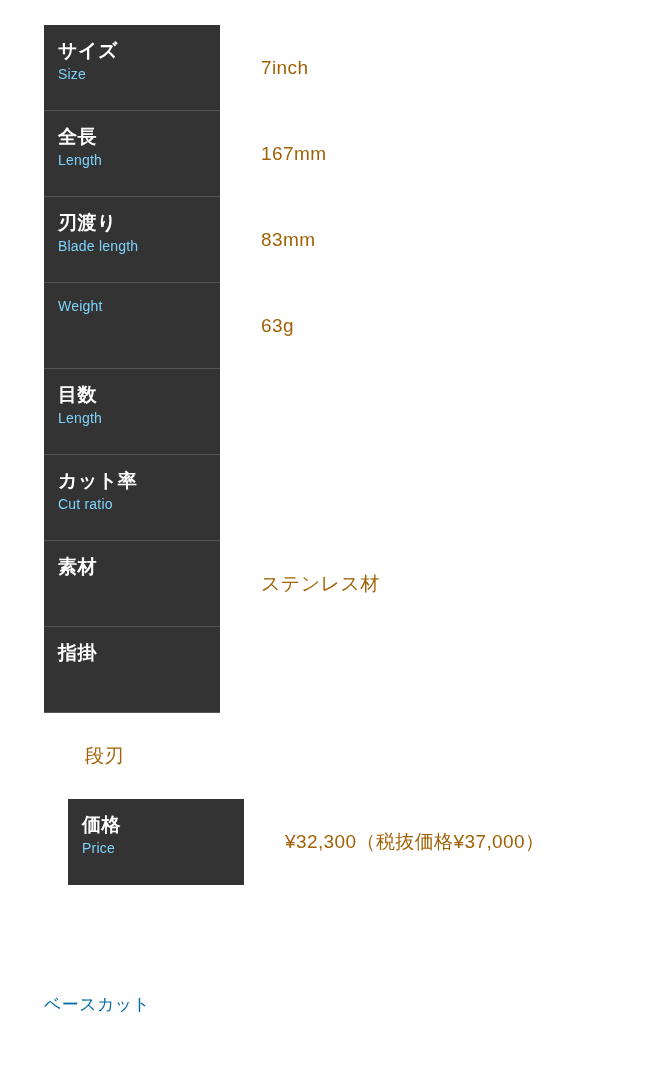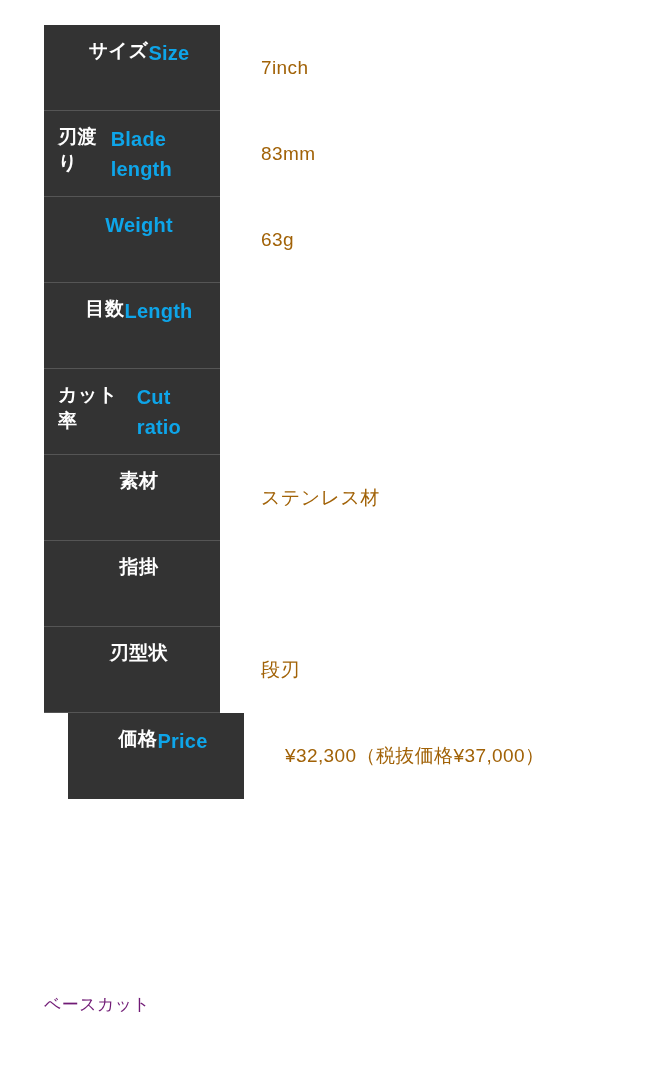--- a/index.html
+++ b/index.html
@@ -31,77 +31,83 @@
     align-items: stretch;
   }
   .spec-label {
     width: 176px;
     min-width: 176px;
     background: #333333;
     color: #ffffff;
     padding: 13px 0 13px 14px;
     border-bottom: 1px solid #555555;
     display: flex;
-    flex-direction: row;
-    justify-content: center;
+    flex-direction: column;
     height: 86px;
   }
   .spec-row:last-child .spec-label {
     border-bottom: none;
     margin-left: 24px;
   }
   .label-ja {
     font-size: 19px;
     font-weight: bold;
     line-height: 1.35;
     letter-spacing: 0.5px;
     color: #ffffff;
   }
   .label-en {
-    font-size: 20px;
-    font-weight: bold;
+    font-size: 14px;
+    font-weight: normal;
     line-height: 1.5;
-    color: #0ea5e9;
+    color: #7dd3fc;
     letter-spacing: 0.2px;
   }
   .label-en:empty { display: none; }
   .spec-value {
     flex: 1;
     padding: 13px 0 13px 41px;
     display: flex;
     align-items: center;
     height: 86px;
     font-size: 19px;
     color: #a16207;
     letter-spacing: 0.4px;
   }
   .footer-note {
     position: absolute;
     left: 44px;
     top: 993px;
     font-size: 17px;
-    color: #701a75;
+    color: #0369a1;
     letter-spacing: 0.4px;
   }
 </style>
 </head>
 <body>
 
 <div class="page">
 
   <div class="spec-table">
 
     <div class="spec-row">
       <div class="spec-label">
         <span class="label-ja">サイズ</span>
         <span class="label-en">Size</span>
       </div>
       <div class="spec-value">7inch</div>
     </div>
 
+    <div class="spec-row">
+      <div class="spec-label">
+        <span class="label-ja">全長</span>
+        <span class="label-en">Length</span>
+      </div>
+      <div class="spec-value">167mm</div>
+    </div>
 
     <div class="spec-row">
       <div class="spec-label">
         <span class="label-ja">刃渡り</span>
         <span class="label-en">Blade length</span>
       </div>
       <div class="spec-value">83mm</div>
     </div>
 
     <div class="spec-row">
@@ -137,24 +143,20 @@
 
     <div class="spec-row">
       <div class="spec-label">
         <span class="label-ja">指掛</span>
 
       </div>
       <div class="spec-value"></div>
     </div>
 
     <div class="spec-row">
-      <div class="spec-label">
-        <span class="label-ja">刃型状</span>
-
-      </div>
       <div class="spec-value">段刃</div>
     </div>
 
     <div class="spec-row">
       <div class="spec-label">
         <span class="label-ja">価格</span>
         <span class="label-en">Price</span>
       </div>
       <div class="spec-value">¥32,300（税抜価格¥37,000）</div>
     </div>

